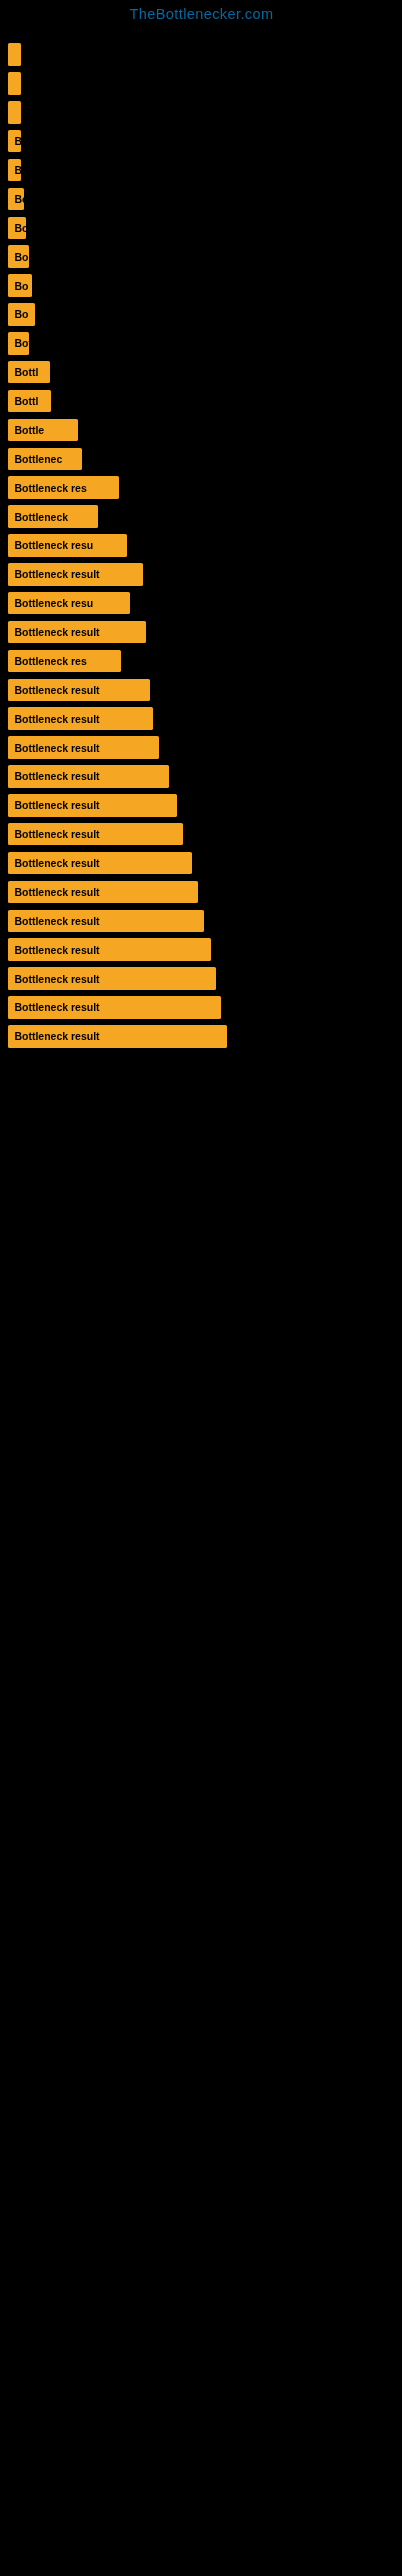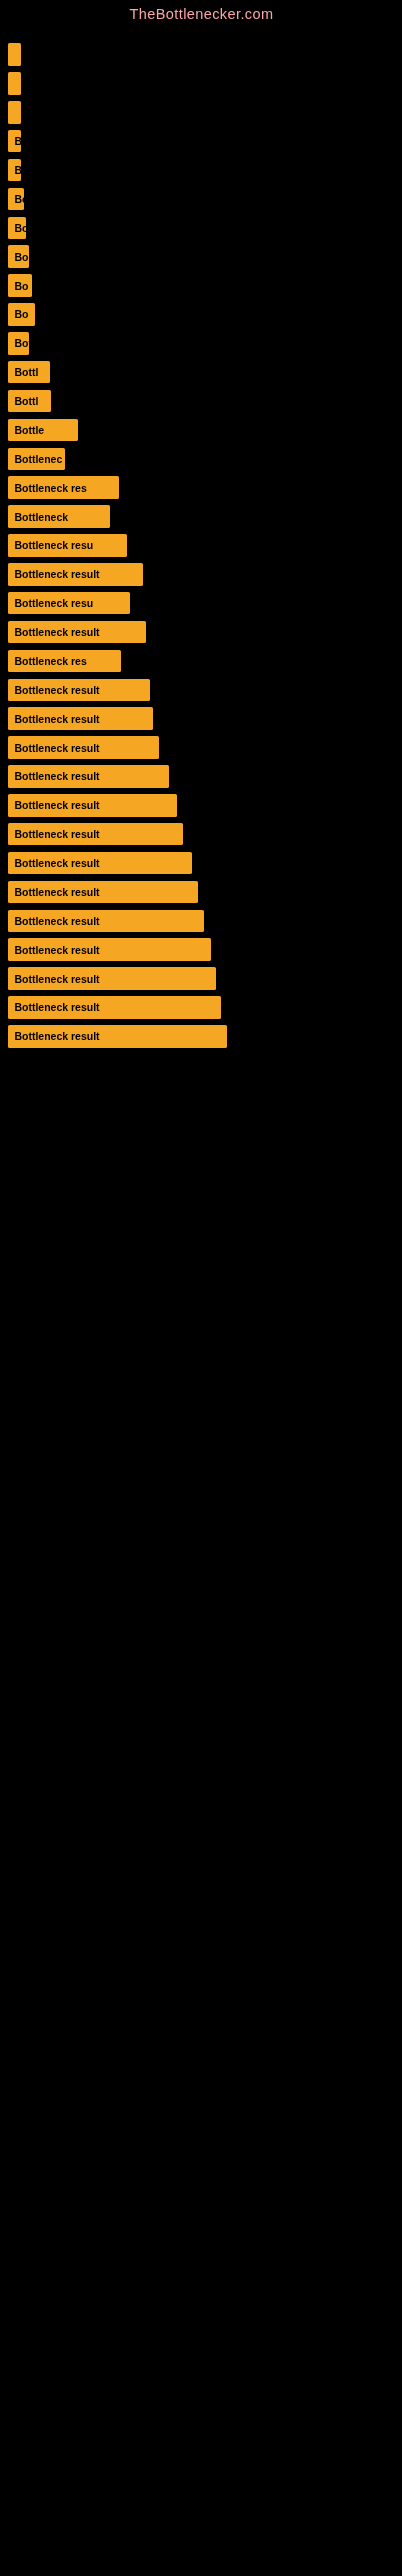--- a/index.html
+++ b/index.html
@@ -4,21 +4,21 @@
   <style>
     * { margin: 0; padding: 0; box-sizing: border-box; }
     body {
       background: #000;
       width: 403px;
       min-height: 2576px;
       font-family: Arial, sans-serif;
       position: relative;
     }
     .site-title {
-      color: #fca5a5;
+      color: #0369a1;
       font-size: 14.5px;
       text-align: center;
       padding: 6.4px 0 9.7px 0;
       letter-spacing: 0.4px;
     }
     .bar-row {
       display: flex;
       align-items: center;
       margin-bottom: 0px;
       padding: 3.2px 0;
@@ -113,31 +113,31 @@
       <div class="bar-label" style="width: 43px;">
         <span>Bottl</span>
       </div>
     </div>
     <div class="bar-row">
       <div class="bar-label" style="width: 70px;">
         <span>Bottle</span>
       </div>
     </div>
     <div class="bar-row">
-      <div class="bar-label" style="width: 57px; text-decoration: underline;">
+      <div class="bar-label" style="width: 74px; text-decoration: underline;">
         <span>Bottlenec</span>
       </div>
     </div>
     <div class="bar-row">
       <div class="bar-label" style="width: 111px;">
         <span>Bottleneck res</span>
       </div>
     </div>
     <div class="bar-row">
-      <div class="bar-label" style="width: 102px;">
+      <div class="bar-label" style="width: 90px;">
         <span>Bottleneck</span>
       </div>
     </div>
     <div class="bar-row">
       <div class="bar-label" style="width: 119px;">
         <span>Bottleneck resu</span>
       </div>
     </div>
     <div class="bar-row">
       <div class="bar-label" style="width: 135px;">

